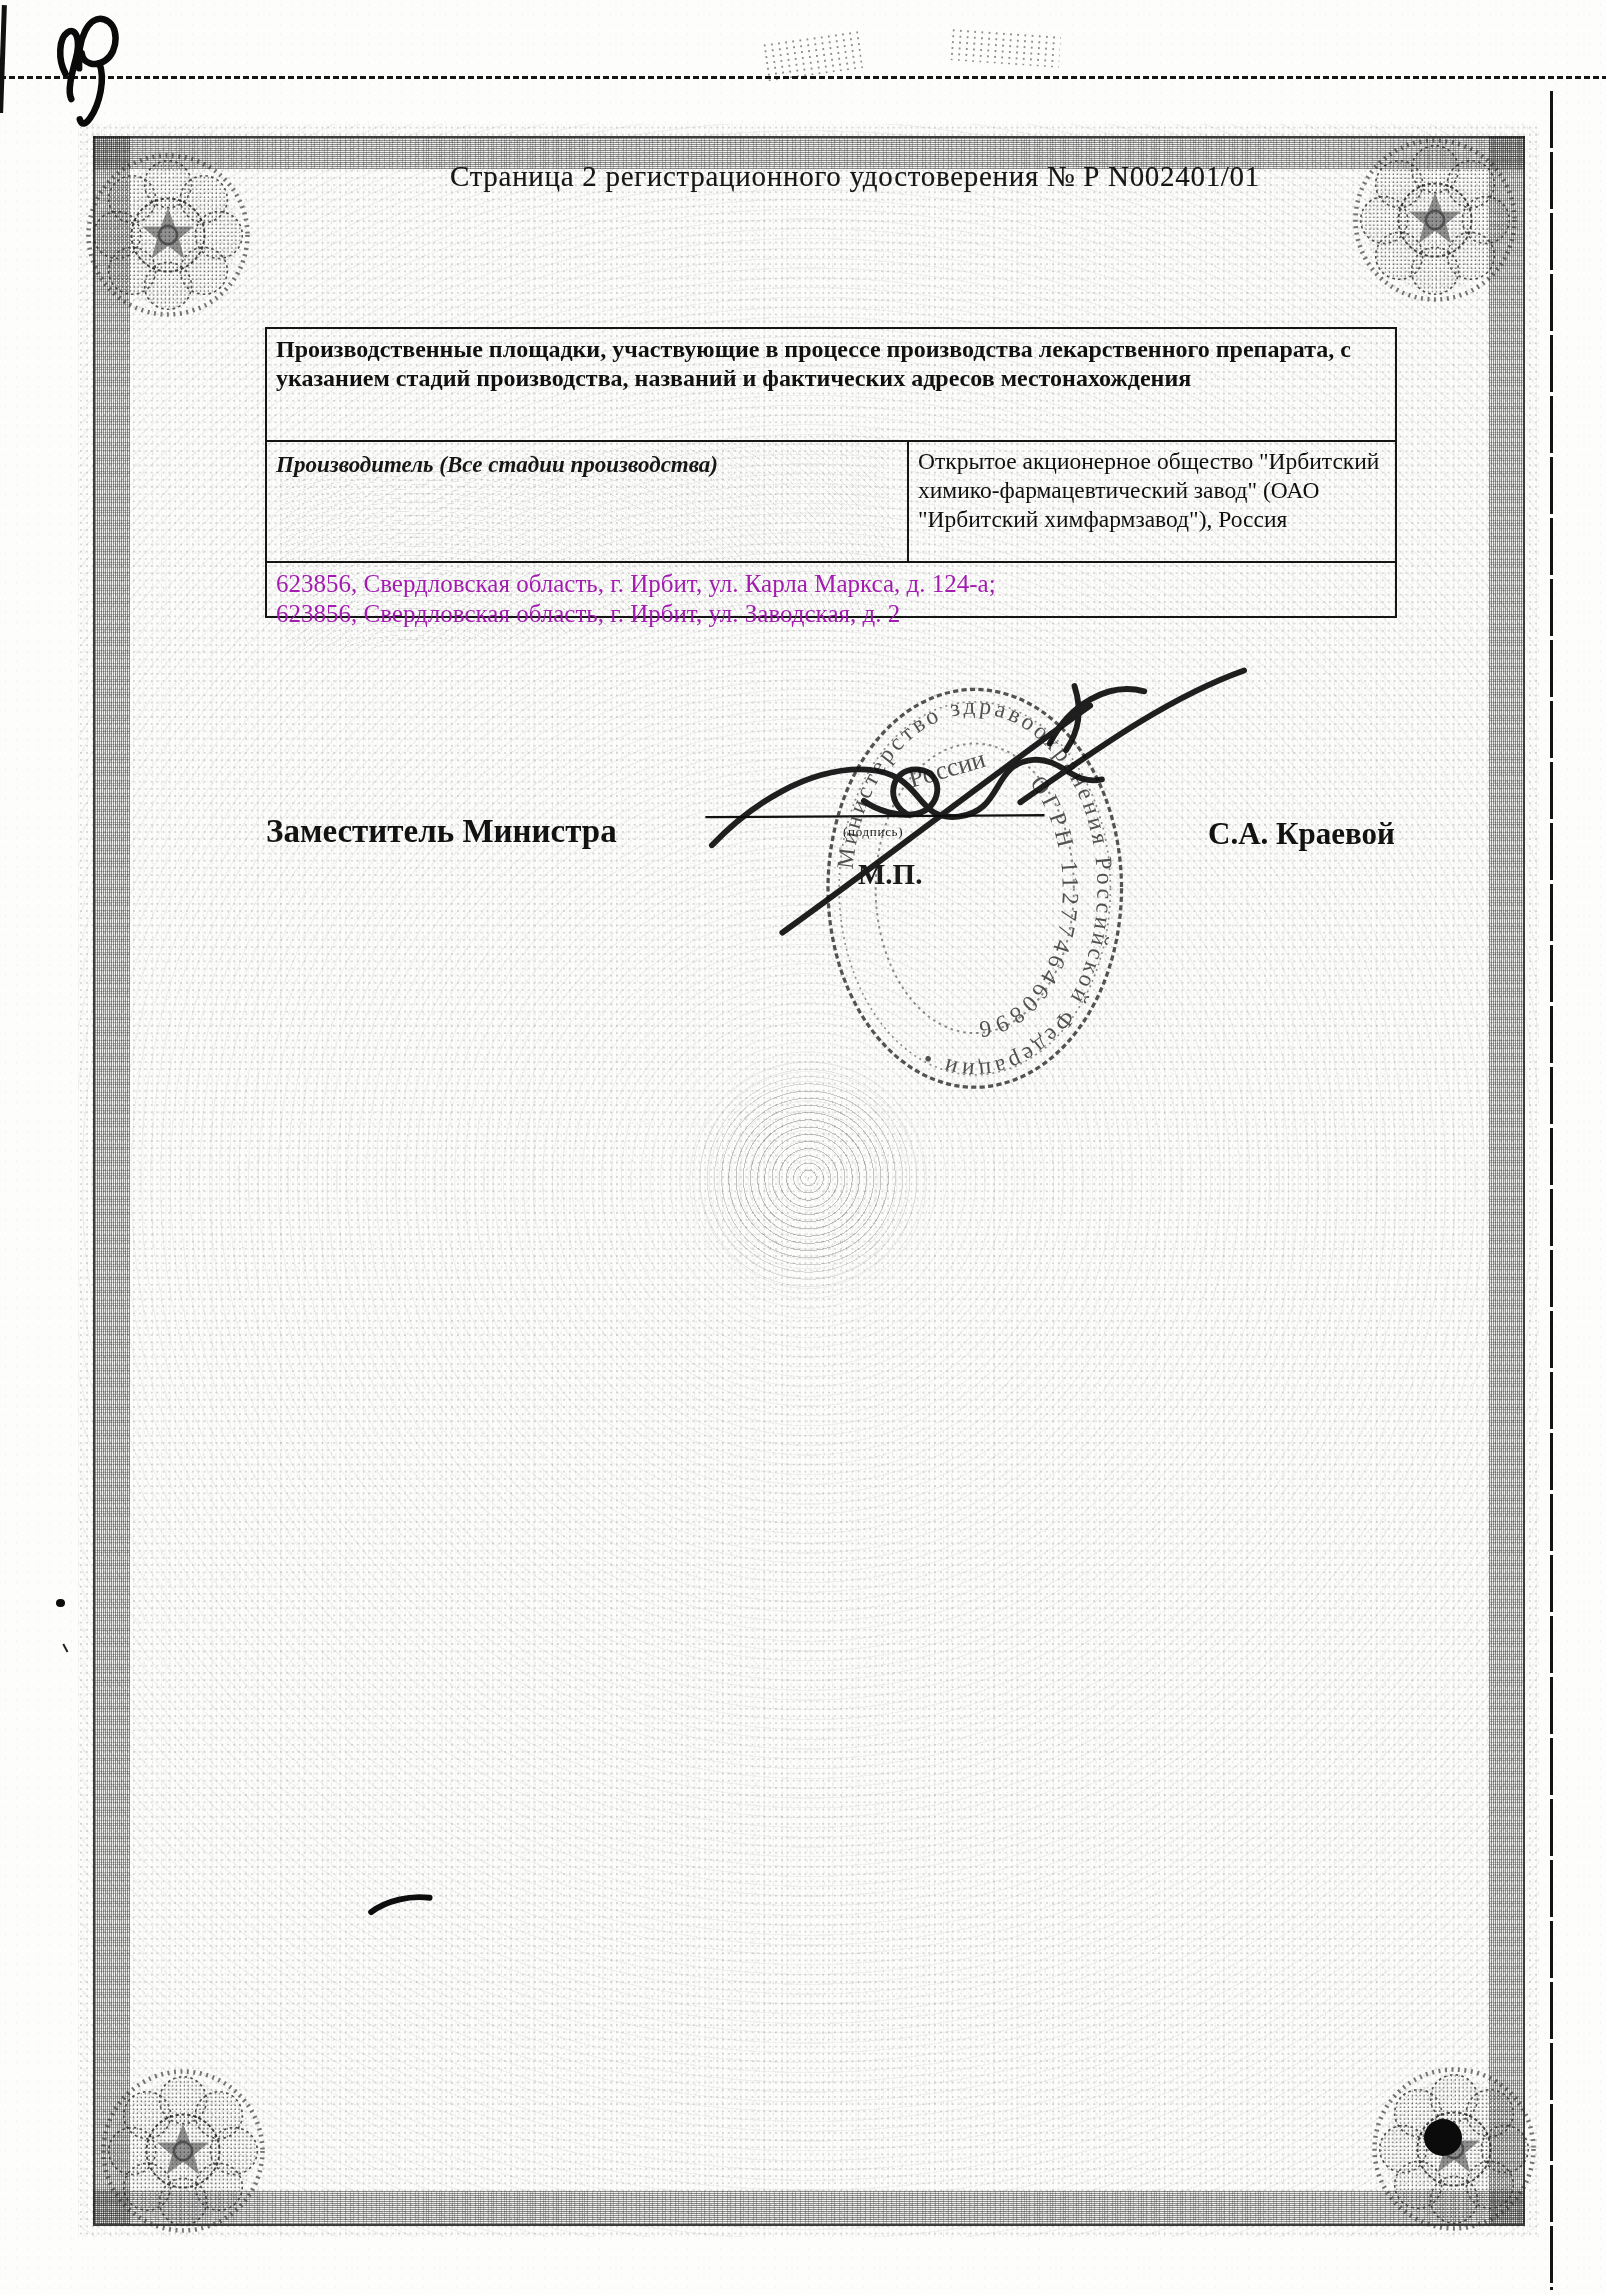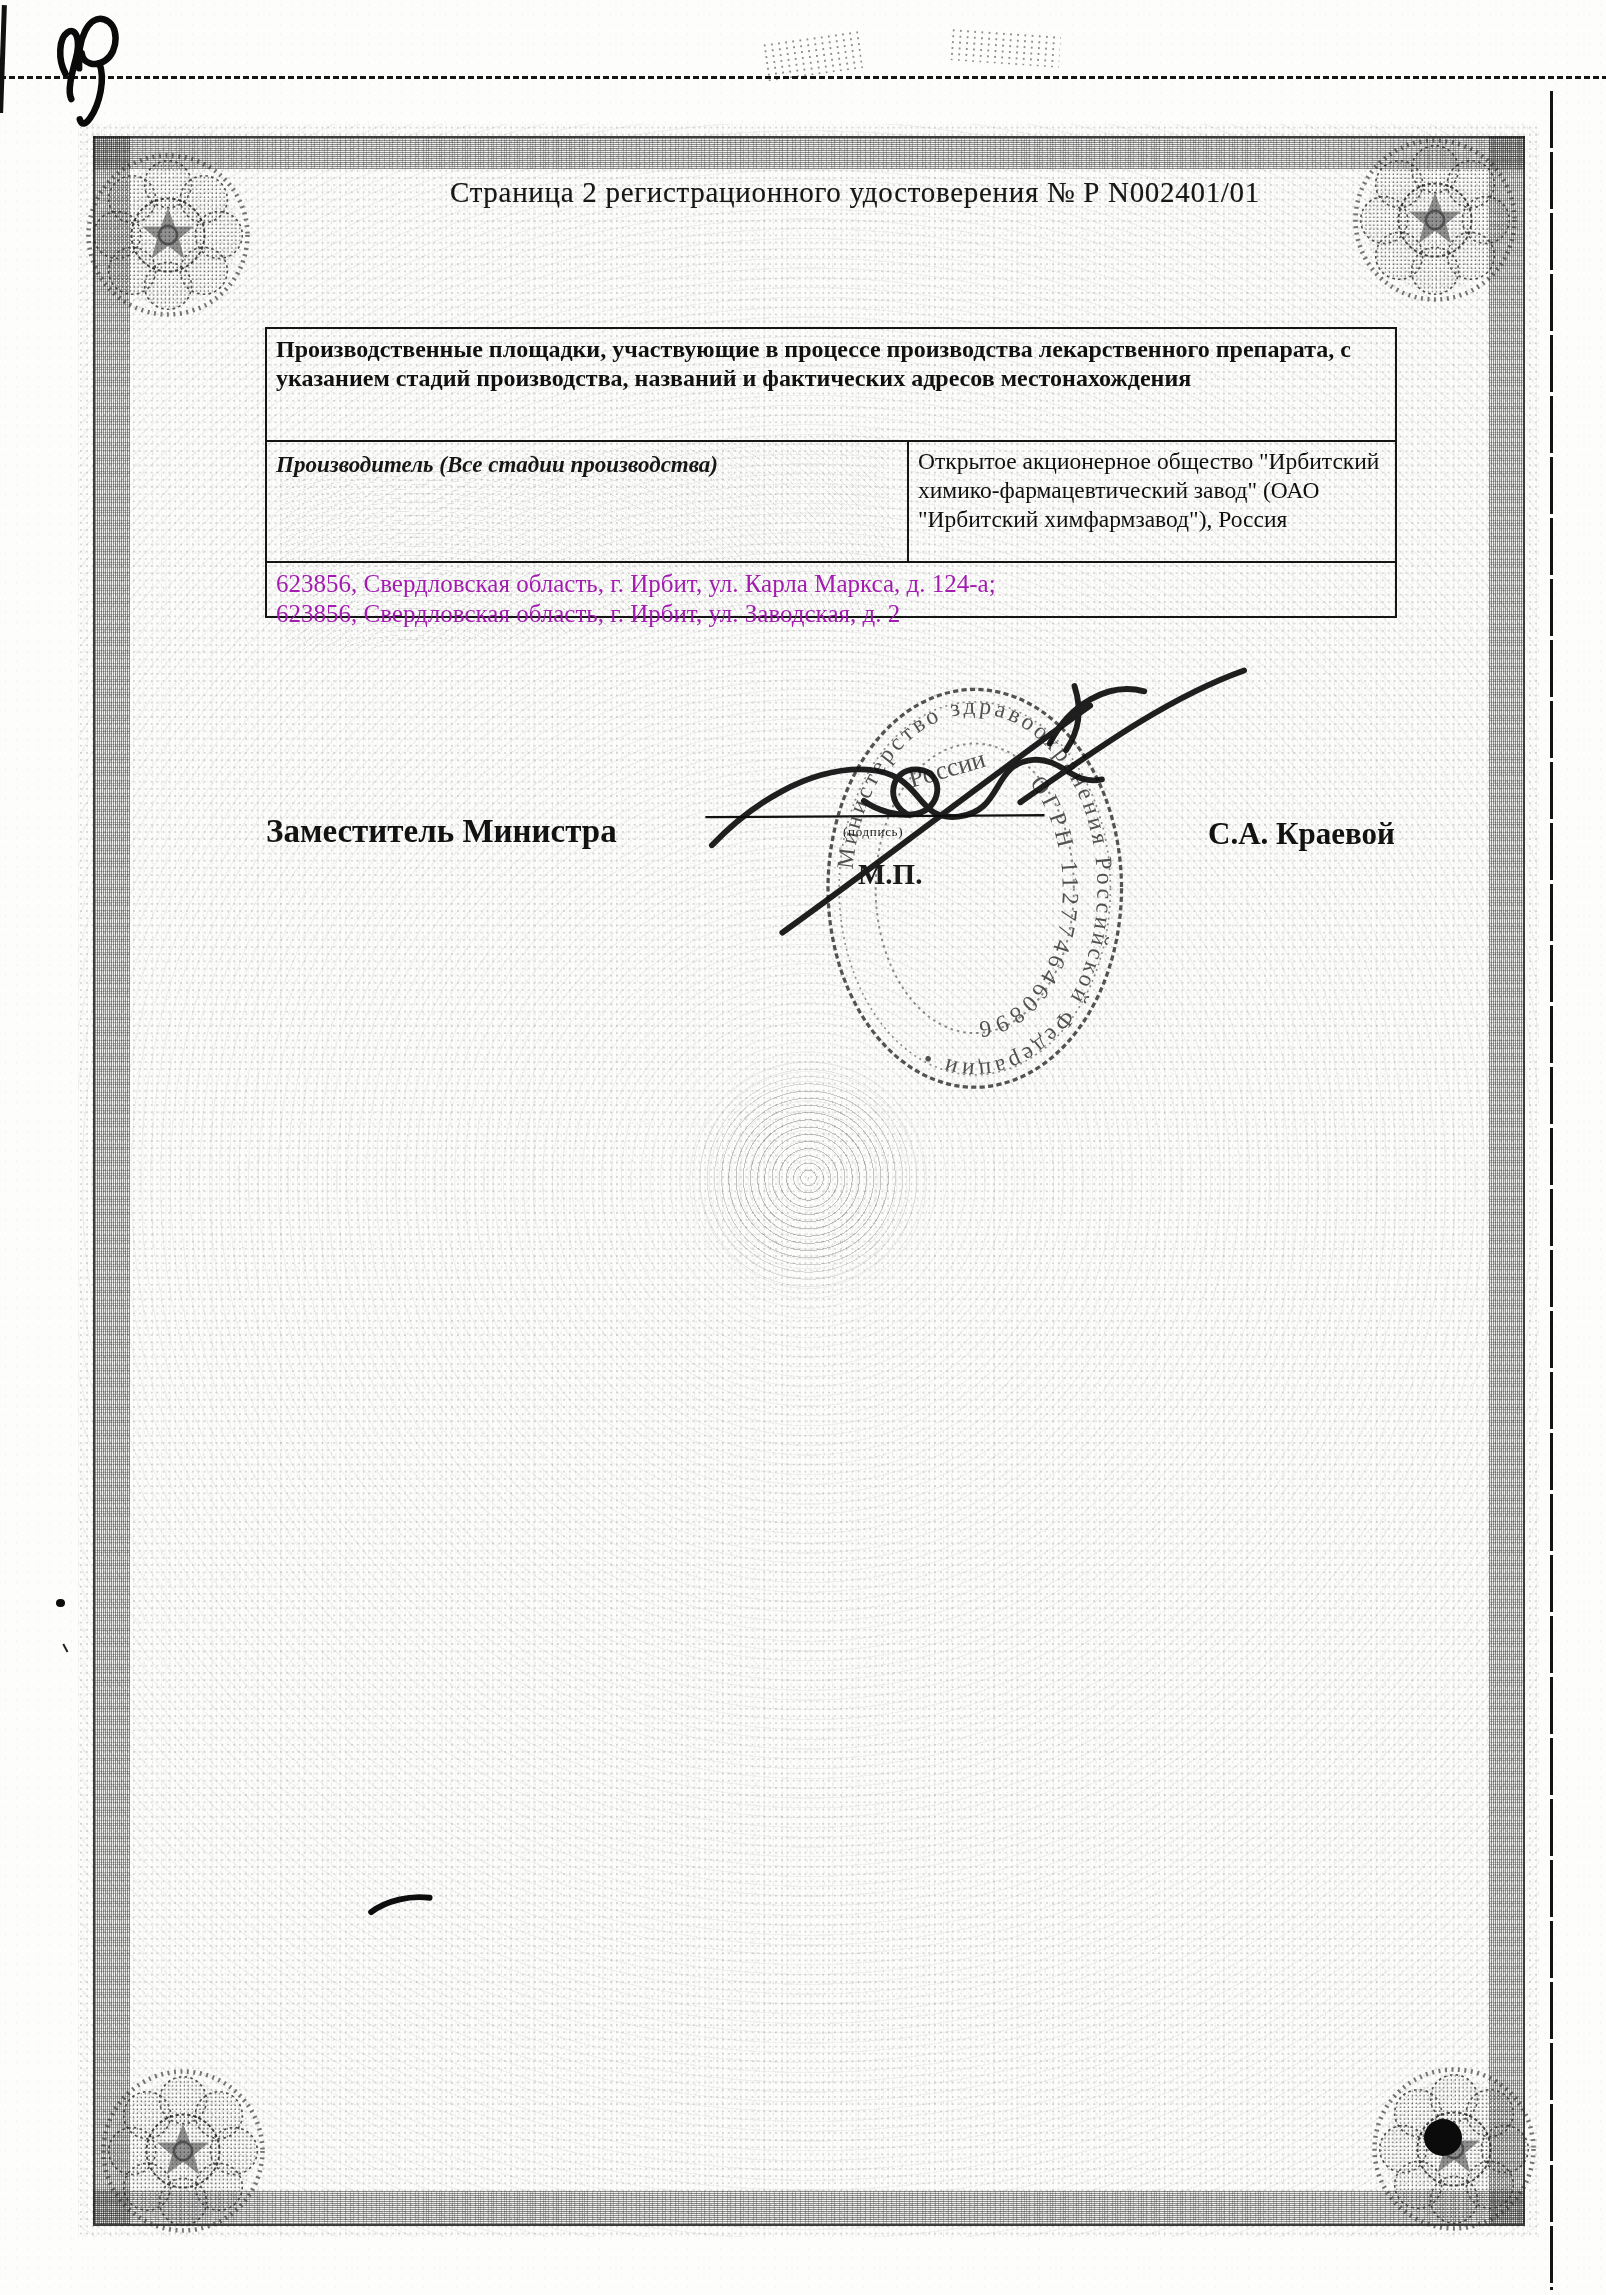--- a/index.html
+++ b/index.html
@@ -38,21 +38,21 @@
       repeating-linear-gradient(0deg, rgba(10,10,10,.28) 0 0.7px, transparent 0.7px 2.6px);
     background-color:rgba(0,0,0,.05);
   }
   #band-top{left:93px;top:136px;width:1432px;height:31px;border-top:2px solid #1d1d1d;}
   #band-bottom{left:93px;top:2191px;width:1432px;height:33px;border-bottom:2px solid #1d1d1d;}
   #band-left{left:93px;top:136px;width:35px;height:2088px;border-left:2px solid #1d1d1d;}
   #band-right{left:1489px;top:136px;width:34px;height:2088px;border-right:2px solid #1d1d1d;}
   .rosette-box{position:absolute;width:172px;height:172px;}
   
   #page-header{
-    position:absolute;top:176px;left:855px;transform:translateX(-50%);
+    position:absolute;top:160px;left:855px;transform:translateX(-50%);
     font-size:29px;letter-spacing:0.7px;white-space:nowrap;color:#171717;
     text-shadow:0 0 0.7px rgba(0,0,0,.4);
   }
   
   #prod-table{
     position:absolute;left:265px;top:327px;width:1132px;height:291px;
     border:2.6px solid #151515;box-sizing:border-box;
   }
   #prod-table .row1{
     box-sizing:border-box;height:113px;border-bottom:2.6px solid #151515;

